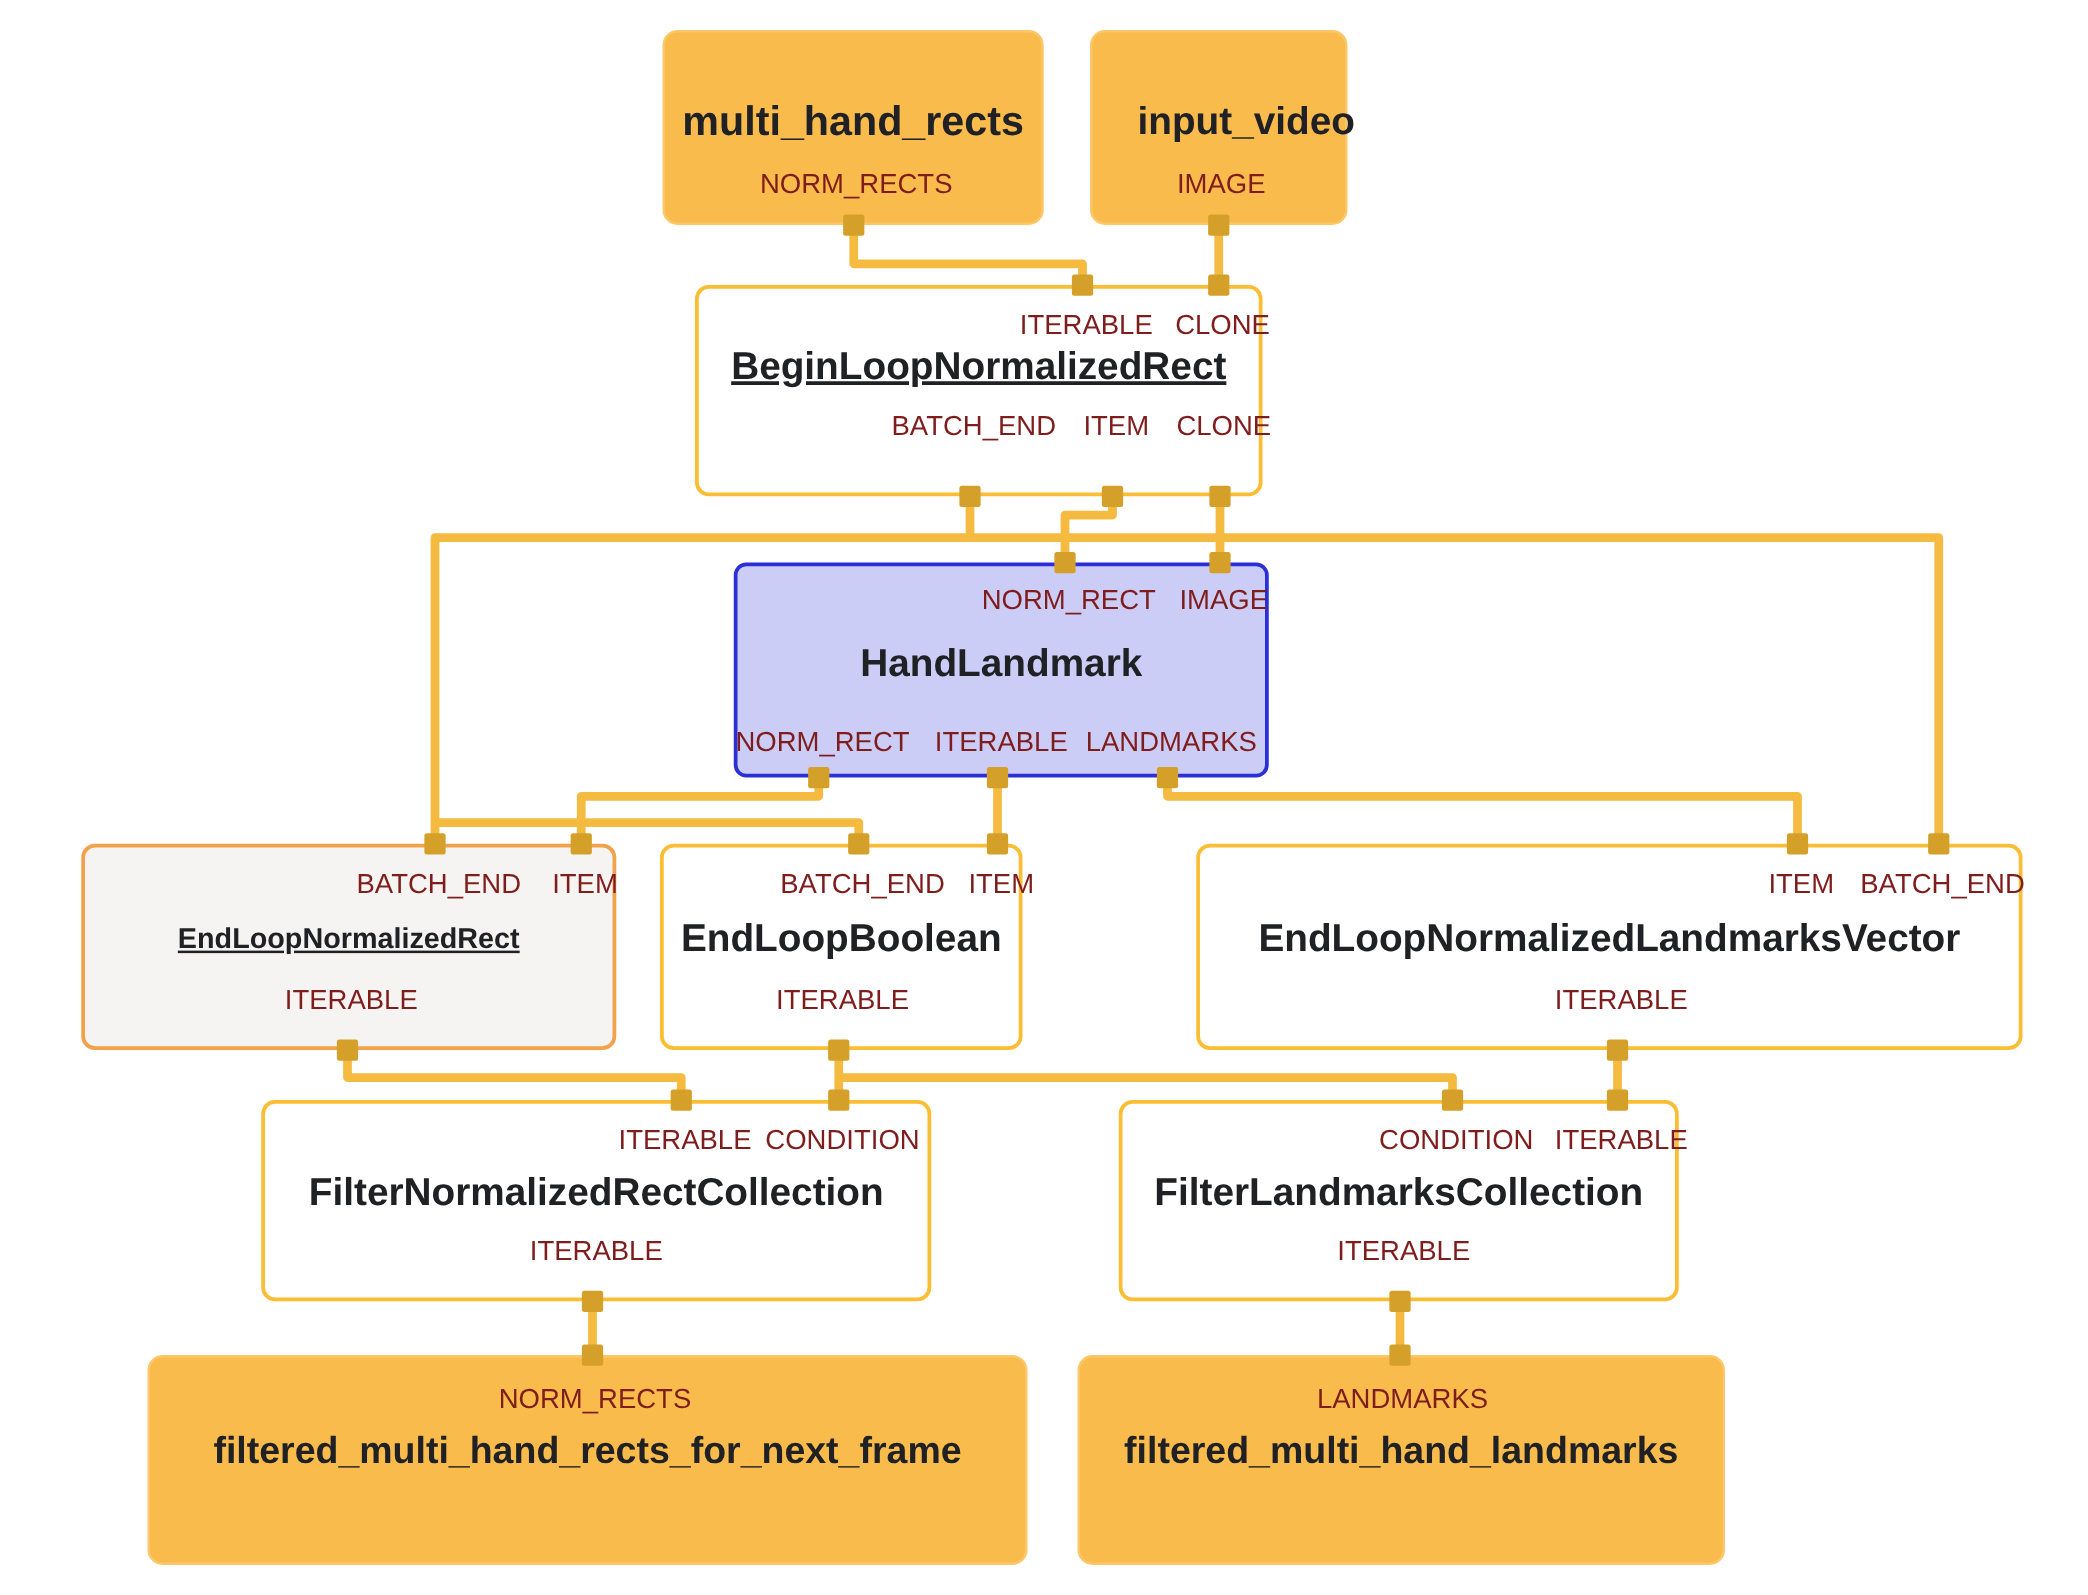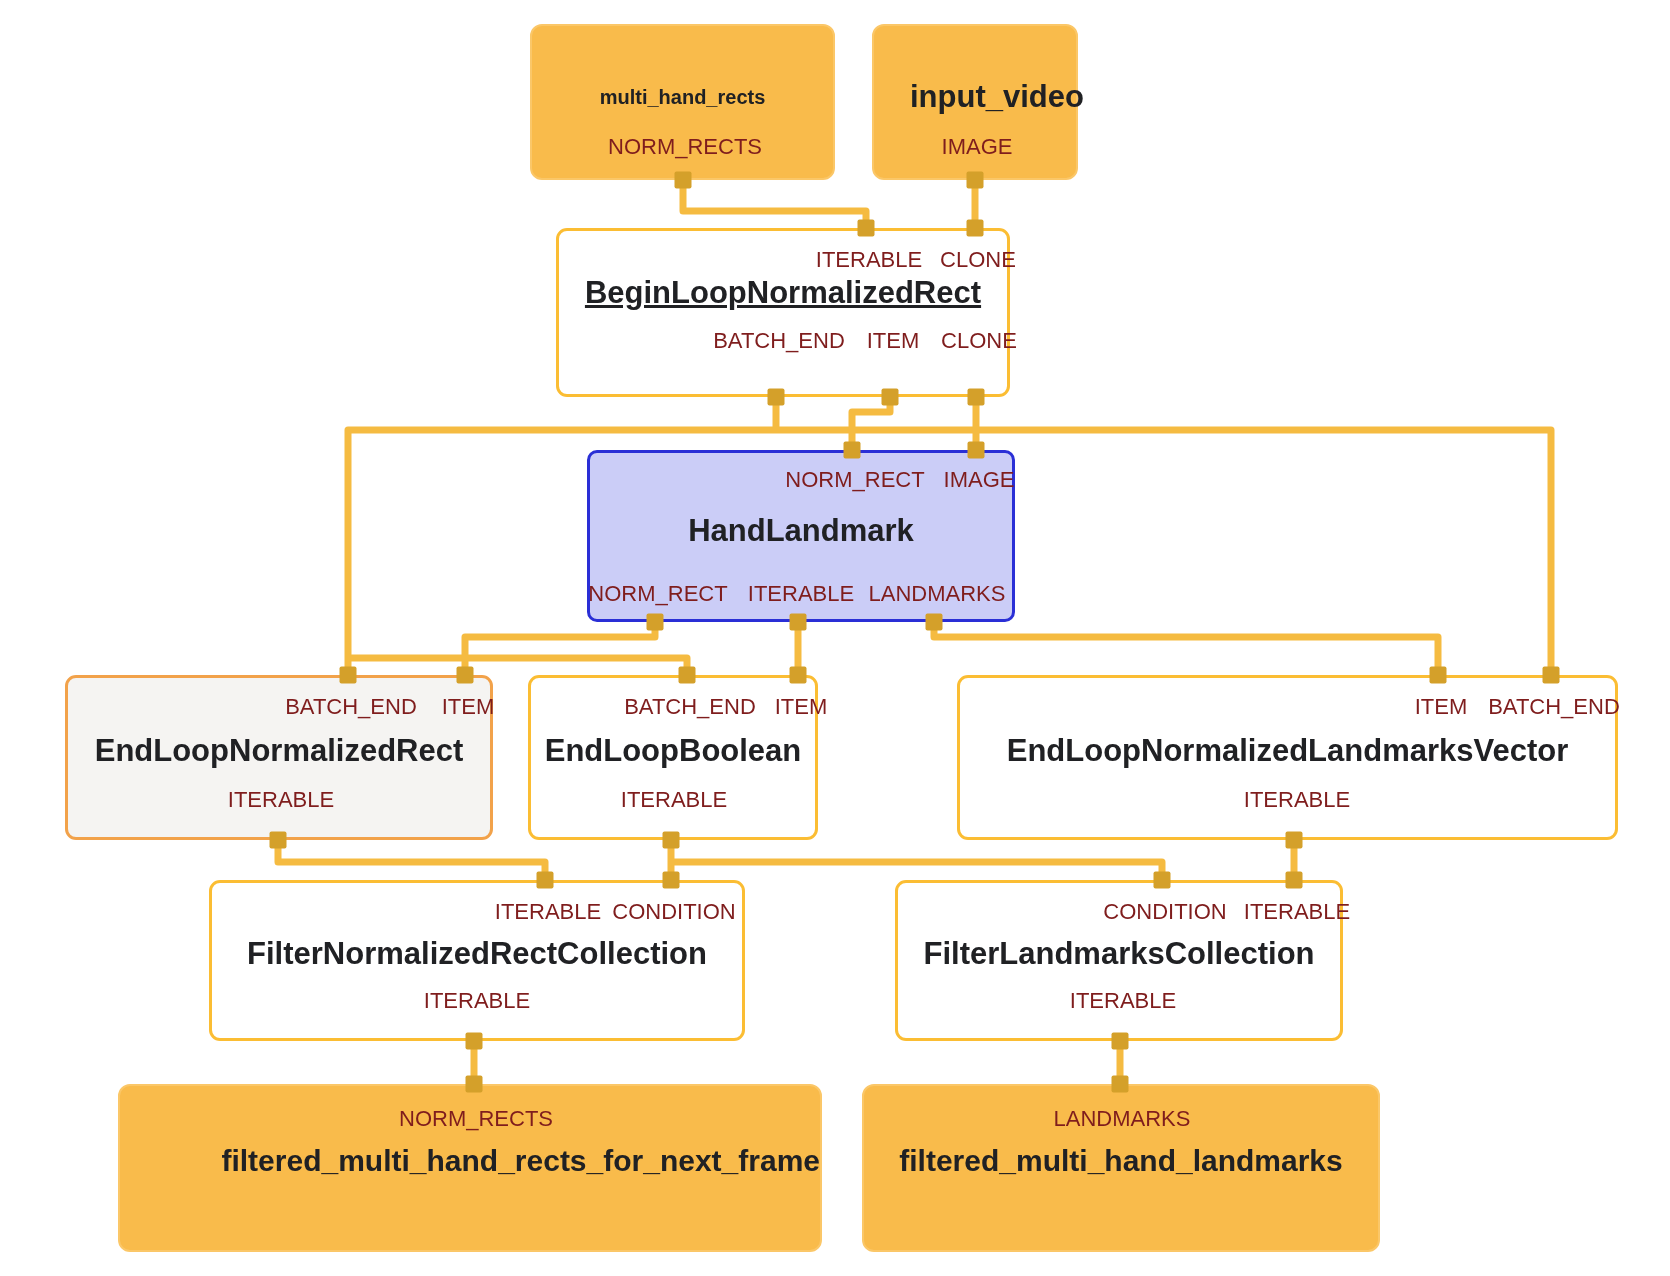--- a/index.html
+++ b/index.html
@@ -58,21 +58,21 @@
       <polyline points="934,622 934,637 1438,637 1438,675" fill="none" stroke="#F5BB41" stroke-width="7" stroke-linejoin="round"></polyline>
       <polyline points="278,840 278,862 545,862 545,880" fill="none" stroke="#F5BB41" stroke-width="7" stroke-linejoin="round"></polyline>
       <polyline points="671,840 671,880" fill="none" stroke="#F5BB41" stroke-width="7" stroke-linejoin="round"></polyline>
       <polyline points="671,862 1162,862 1162,880" fill="none" stroke="#F5BB41" stroke-width="7" stroke-linejoin="round"></polyline>
       <polyline points="1294,840 1294,880" fill="none" stroke="#F5BB41" stroke-width="7" stroke-linejoin="round"></polyline>
       <polyline points="474,1041 474,1083" fill="none" stroke="#F5BB41" stroke-width="7" stroke-linejoin="round"></polyline>
       <polyline points="1120,1041 1120,1083" fill="none" stroke="#F5BB41" stroke-width="7" stroke-linejoin="round"></polyline>
     </svg>
   <div id="nodes-layer">
       <div class="node" style="left: 530px; top: 24px; width: 305px; height: 156px; background: rgb(249, 187, 75); border: 2.5px solid rgb(251, 199, 104); border-radius: 12px;">
-        <div class="node-title" style="top: 47%; font-size: 20px;">multi_hand_rects</div>
+        <div class="node-title" style="top: 47%; font-size: 33px;">multi_hand_rects</div>
         <span class="port-label" style="left: 153px; bottom: 18px;">NORM_RECTS</span>
       </div>
       <div class="node" style="left: 872px; top: 24px; width: 206px; height: 156px; background: rgb(249, 187, 75); border: 2.5px solid rgb(251, 199, 104); border-radius: 12px;">
         <div class="node-title" style="top: 47%; font-size: 31px; margin-left: 36px;">input_video</div>
         <span class="port-label" style="left: 103px; bottom: 18px;">IMAGE</span>
       </div>
       <div class="node" style="left: 556px; top: 228px; width: 454px; height: 169px; background: rgb(255, 255, 255); border: 3px solid rgb(251, 189, 51); border-radius: 11px;">
         <div class="node-title" style="top: 38%; font-size: 31px; text-decoration: underline;">BeginLoopNormalizedRect</div>
         <span class="port-label" style="left: 310px; top: 16px;">ITERABLE</span>
         <span class="port-label" style="left: 419px; top: 16px;">CLONE</span>
@@ -82,21 +82,21 @@
       </div>
       <div class="node" style="left: 587px; top: 450px; width: 428px; height: 172px; background: rgb(203, 205, 247); border: 3.5px solid rgb(42, 47, 214); border-radius: 10px;">
         <div class="node-title" style="top: 47%; font-size: 31px;">HandLandmark</div>
         <span class="port-label" style="left: 265px; top: 14px;">NORM_RECT</span>
         <span class="port-label" style="left: 389px; top: 14px;">IMAGE</span>
         <span class="port-label" style="left: 68px; bottom: 12px;">NORM_RECT</span>
         <span class="port-label" style="left: 211px; bottom: 12px;">ITERABLE</span>
         <span class="port-label" style="left: 347px; bottom: 12px;">LANDMARKS</span>
       </div>
       <div class="node" style="left: 65px; top: 675px; width: 428px; height: 165px; background: rgb(245, 244, 242); border: 3px solid rgb(242, 162, 74); border-radius: 11px;">
-        <div class="node-title" style="top: 46%; font-size: 31px;">EndLoopNormalizedRect</div>
+        <div class="node-title" style="top: 46%; font-size: 23px; text-decoration: underline;">EndLoopNormalizedRect</div>
         <span class="port-label" style="left: 283px; top: 16px;">BATCH_END</span>
         <span class="port-label" style="left: 400px; top: 16px;">ITEM</span>
         <span class="port-label" style="left: 213px; bottom: 24px;">ITERABLE</span>
       </div>
       <div class="node" style="left: 528px; top: 675px; width: 290px; height: 165px; background: rgb(255, 255, 255); border: 3px solid rgb(251, 189, 51); border-radius: 11px;">
         <div class="node-title" style="top: 46%; font-size: 31px;">EndLoopBoolean</div>
         <span class="port-label" style="left: 159px; top: 16px;">BATCH_END</span>
         <span class="port-label" style="left: 270px; top: 16px;">ITEM</span>
         <span class="port-label" style="left: 143px; bottom: 24px;">ITERABLE</span>
       </div>
@@ -112,21 +112,21 @@
         <span class="port-label" style="left: 462px; top: 16px;">CONDITION</span>
         <span class="port-label" style="left: 265px; bottom: 24px;">ITERABLE</span>
       </div>
       <div class="node" style="left: 895px; top: 880px; width: 448px; height: 161px; background: rgb(255, 255, 255); border: 3px solid rgb(251, 189, 51); border-radius: 11px;">
         <div class="node-title" style="top: 46%; font-size: 31px;">FilterLandmarksCollection</div>
         <span class="port-label" style="left: 267px; top: 16px;">CONDITION</span>
         <span class="port-label" style="left: 399px; top: 16px;">ITERABLE</span>
         <span class="port-label" style="left: 225px; bottom: 24px;">ITERABLE</span>
       </div>
       <div class="node" style="left: 118px; top: 1084px; width: 704px; height: 168px; background: rgb(249, 187, 75); border: 2.5px solid rgb(251, 199, 104); border-radius: 12px;">
-        <div class="node-title" style="top: 46%; font-size: 30px; text-align: right;">filtered_multi_hand_rects_for_next_frame</div>
+        <div class="node-title" style="top: 46%; font-size: 30px;">filtered_multi_hand_rects_for_next_frame</div>
         <span class="port-label" style="left: 356px; top: 20px;">NORM_RECTS</span>
       </div>
       <div class="node" style="left: 862px; top: 1084px; width: 518px; height: 168px; background: rgb(249, 187, 75); border: 2.5px solid rgb(251, 199, 104); border-radius: 12px;">
         <div class="node-title" style="top: 46%; font-size: 30px;">filtered_multi_hand_landmarks</div>
         <span class="port-label" style="left: 258px; top: 20px;">LANDMARKS</span>
       </div>
     </div>
   <svg id="ports-layer" xmlns="http://www.w3.org/2000/svg">
       <rect x="674.5" y="171.5" width="17" height="17" rx="2" fill="#D4A02A"></rect>
       <rect x="966.5" y="171.5" width="17" height="17" rx="2" fill="#D4A02A"></rect>

